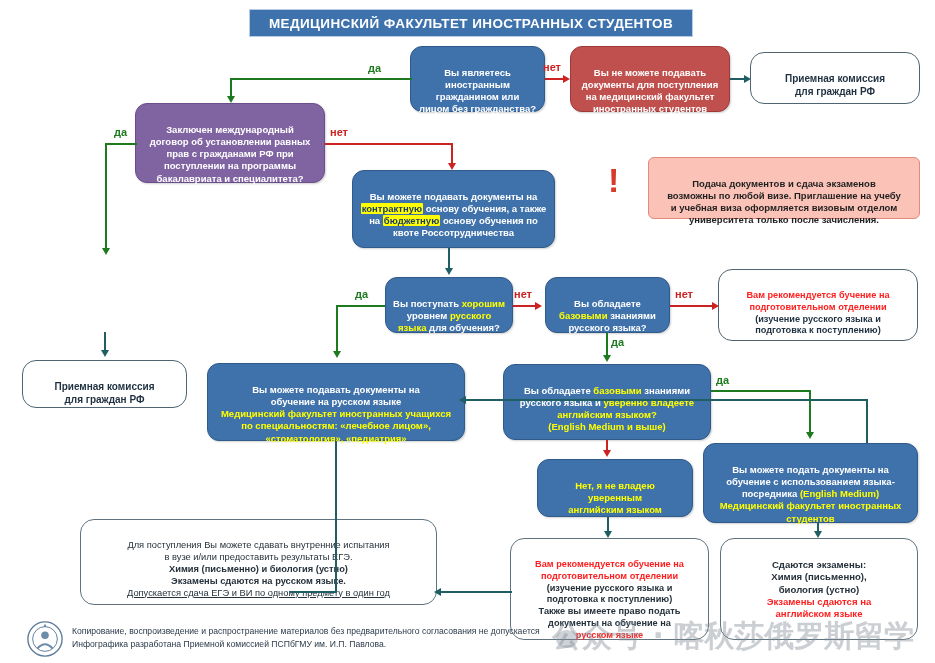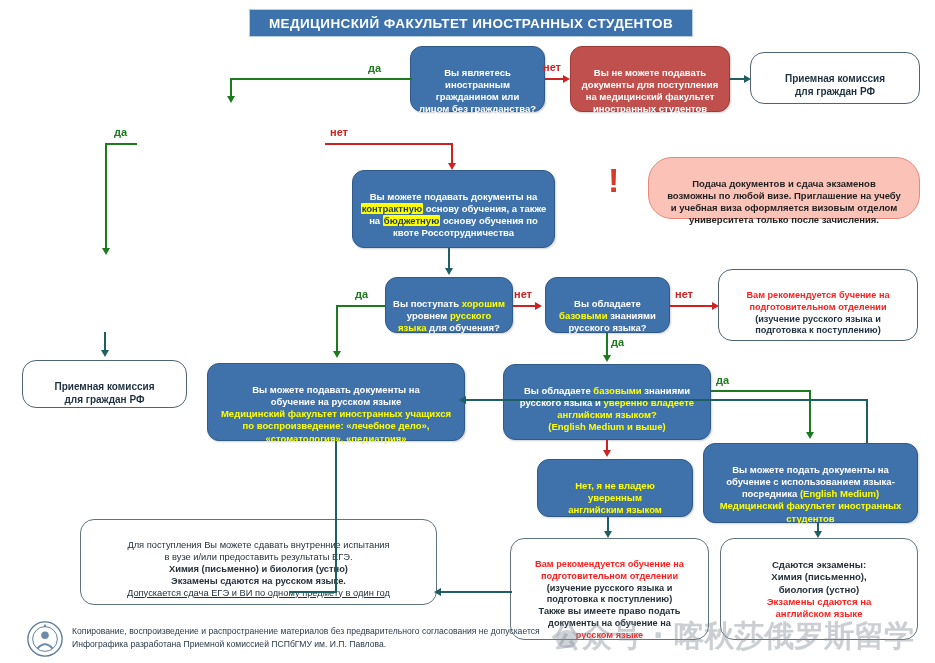--- a/index.html
+++ b/index.html
@@ -31,21 +31,21 @@
     padding:20px 7px;line-height:1.28;
   }
   .node .txt{display:block;width:100%;}
   .blue{background:#3f72ab;color:#ffffff;font-size:9.5px;font-weight:bold;
         border:1px solid #2f5a8a;box-shadow:1px 1px 2px rgba(0,0,0,.18);}
   .red{background:#c0504d;color:#ffffff;font-size:9.5px;font-weight:bold;
         border:1px solid #9e3b38;box-shadow:1px 1px 2px rgba(0,0,0,.18);}
   .purple{background:#8064a2;color:#ffffff;font-size:9.5px;font-weight:bold;
         border:1px solid #6a4e8c;box-shadow:1px 1px 2px rgba(0,0,0,.18);}
   .pink{background:#fbc3b8;color:#1f1f1f;font-size:9.5px;font-weight:bold;
-        border:1px solid #e8877a;border-radius:24px;}
+        border:1px solid #e8877a;border-radius:6px;}
   .white{background:#ffffff;color:#1f3040;font-size:10px;font-weight:bold;
         border:1.4px solid #4f6470;border-radius:14px;}
   .whiteinfo{background:#ffffff;color:#25313b;font-size:9.3px;font-weight:normal;
         border:1.4px solid #5f727d;border-radius:14px;}
 
   .hl{color:#ffff00;}
   .hlbg{background:#ffff00;color:#1b3d6b;padding:0 1px;border-radius:1px;}
   .rd{color:#ff1f1f;}
   .b{font-weight:bold;}
   .u{text-decoration:underline;}
@@ -110,20 +110,29 @@
     </span>
   </div>
 
   <div class="node white" style="left:750px;top:52px;width:170px;height:52px;">
     <span class="txt">
       <span>Приемная комиссия</span><br>
       <span>для граждан РФ</span>
     </span>
   </div>
 
+  <div class="node purple" style="left:135px;top:103px;width:190px;height:80px;">
+    <span class="txt">
+      <span>Заключен международный</span><br>
+      <span>договор об установлении равных</span><br>
+      <span>прав с гражданами РФ при</span><br>
+      <span>поступлении на программы</span><br>
+      <span>бакалавриата и специалитета?</span>
+    </span>
+  </div>
 
   <div class="excl">!</div>
 
   <div class="node pink" style="left:648px;top:157px;width:272px;height:62px;">
     <span class="txt">
       <span>Подача документов и сдача экзаменов</span><br>
       <span>возможны по любой визе. Приглашение на учебу</span><br>
       <span>и учебная виза оформляется визовым отделом</span><br>
       <span>университета только после зачисления.</span>
     </span>
@@ -169,21 +178,21 @@
       <span>(изучение русского языка и</span><br>
       <span>подготовка к поступлению)</span>
     </span>
   </div>
 
   <div class="node blue" style="left:207px;top:363px;width:258px;height:78px;">
     <span class="txt">
       <span>Вы можете подавать документы на</span><br>
       <span>обучение на русском языке</span><br>
       <span class="hl">Медицинский факультет иностранных учащихся</span><br>
-      <span class="hl">по воспроизведение: «лечебное дело»,</span><br>
+      <span class="hl">по специальностям: «лечебное лицом»,</span><br>
       <span class="hl">«стоматология», «педиатрия»</span>
     </span>
   </div>
 
   <div class="node blue" style="left:503px;top:364px;width:208px;height:76px;">
     <span class="txt">
       <span>Вы обладаете </span><span class="hl">базовыми</span><span> знаниями</span><br>
       <span>русского языка и </span><span class="hl">уверенно владеете</span><br>
       <span class="hl">английским языком?</span><br>
       <span class="hl">(English Medium и выше)</span>

